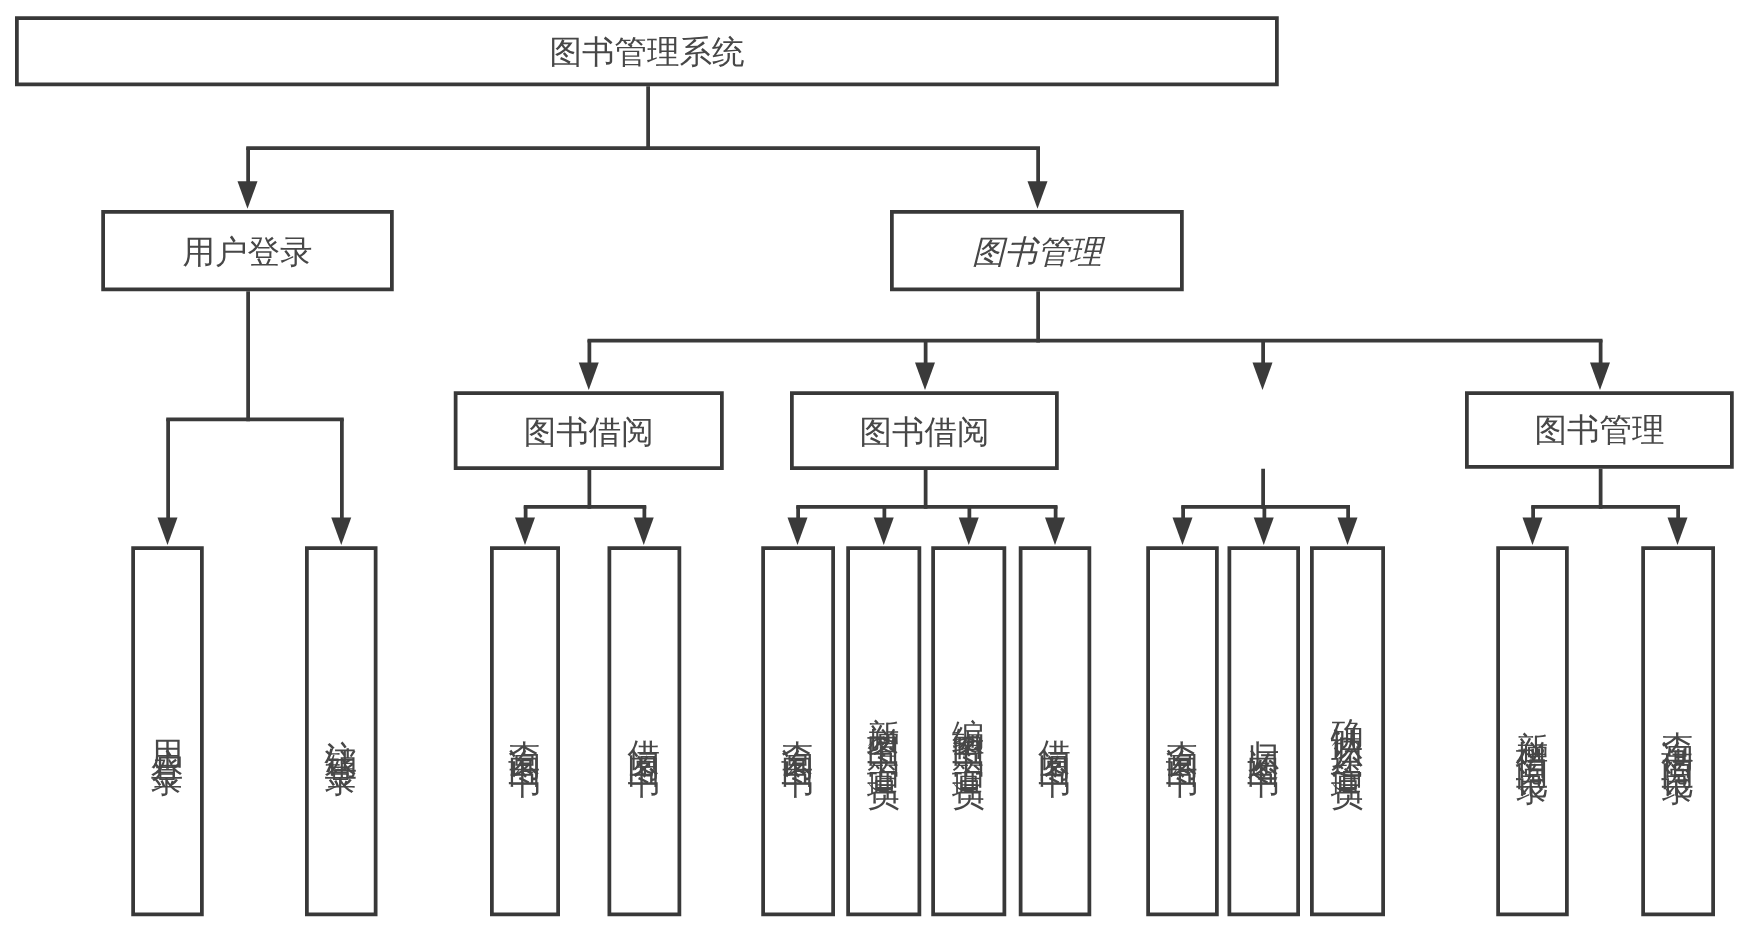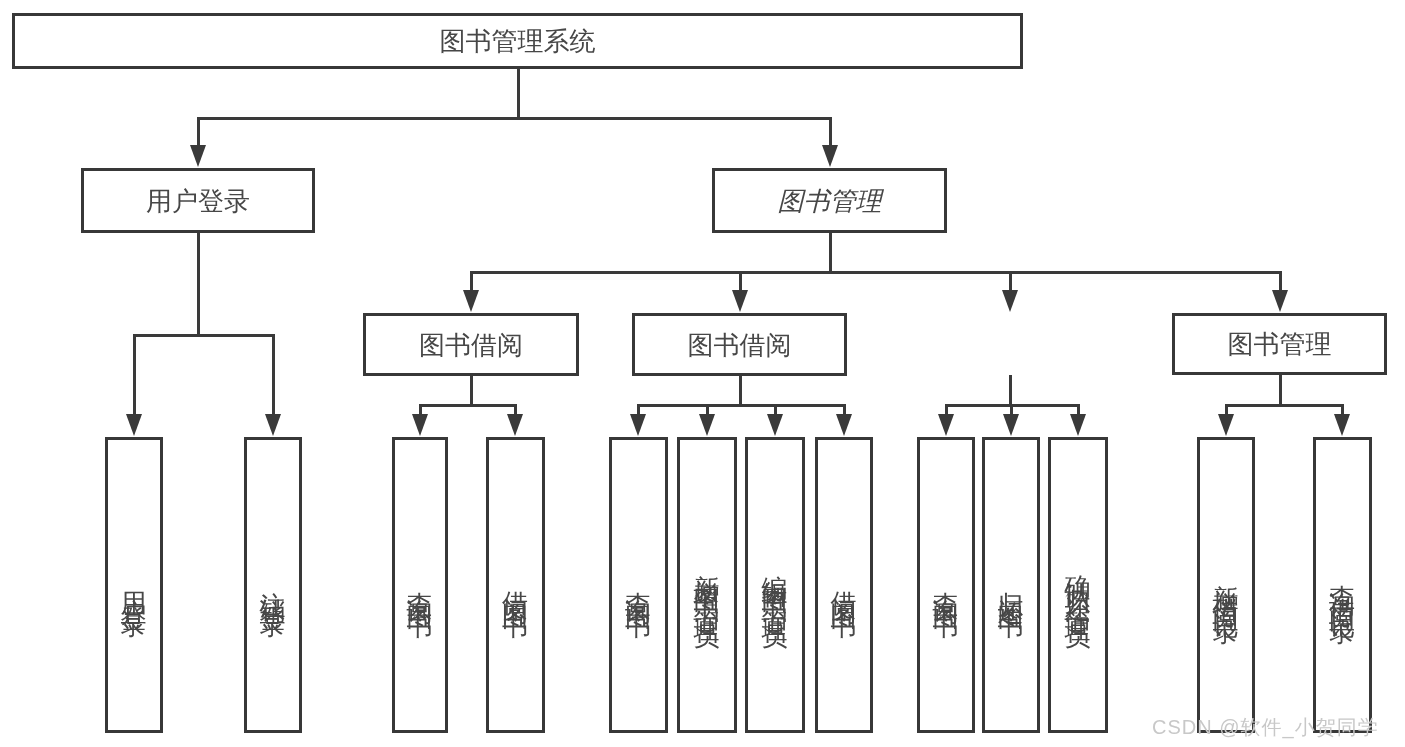--- a/index.html
+++ b/index.html
@@ -58,21 +58,20 @@
     color:var(--watermark);
     letter-spacing:1px;
     z-index:3;
     white-space:nowrap;
   }
 </style>
 </head>
 <body>
 
 <div id="stage">
-  <div class="watermark">CSDN @软件_小贺同学</div>
 <div class="line" style="left: 516.5px; top: 68px; width: 3px; height: 51.5px;"></div>
     <div class="line" style="left: 196.5px; top: 116.5px; width: 635px; height: 3px;"></div>
     <div class="line" style="left: 196.5px; top: 118px; width: 3px; height: 29px;"></div>
     <div class="arrow" style="left: 190px; top: 145px;"></div>
     <div class="line" style="left: 828.5px; top: 118px; width: 3px; height: 29px;"></div>
     <div class="arrow" style="left: 822px; top: 145px;"></div>
     <div class="line" style="left: 196.5px; top: 232px; width: 3px; height: 104.5px;"></div>
     <div class="line" style="left: 132.5px; top: 333.5px; width: 142px; height: 3px;"></div>
     <div class="line" style="left: 132.5px; top: 335px; width: 3px; height: 81px;"></div>
     <div class="arrow" style="left: 126px; top: 414px;"></div>

